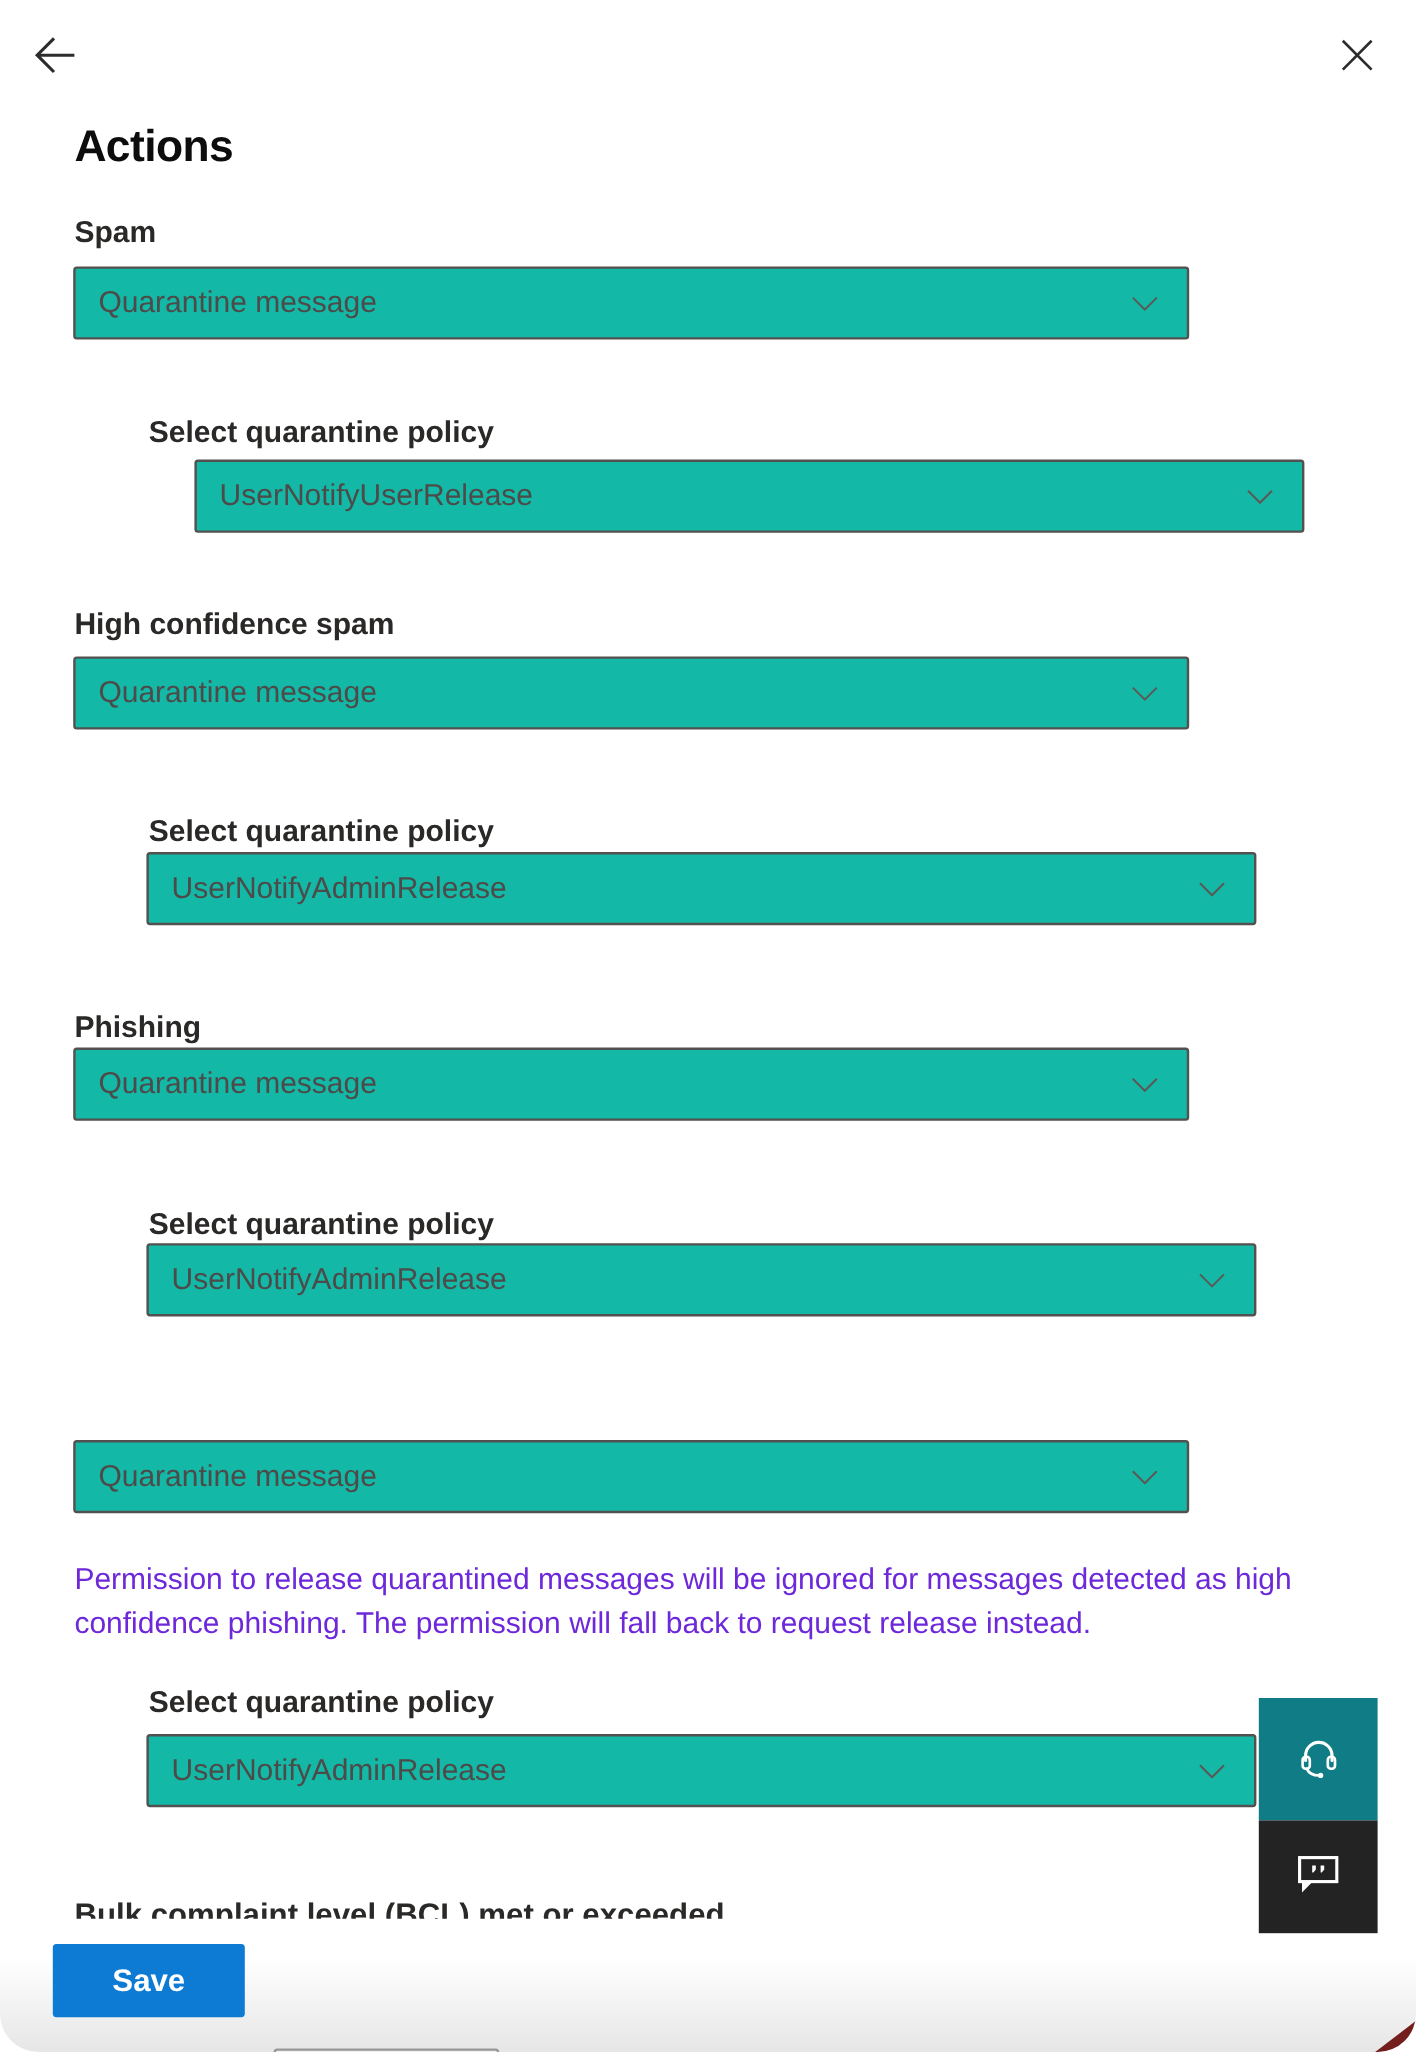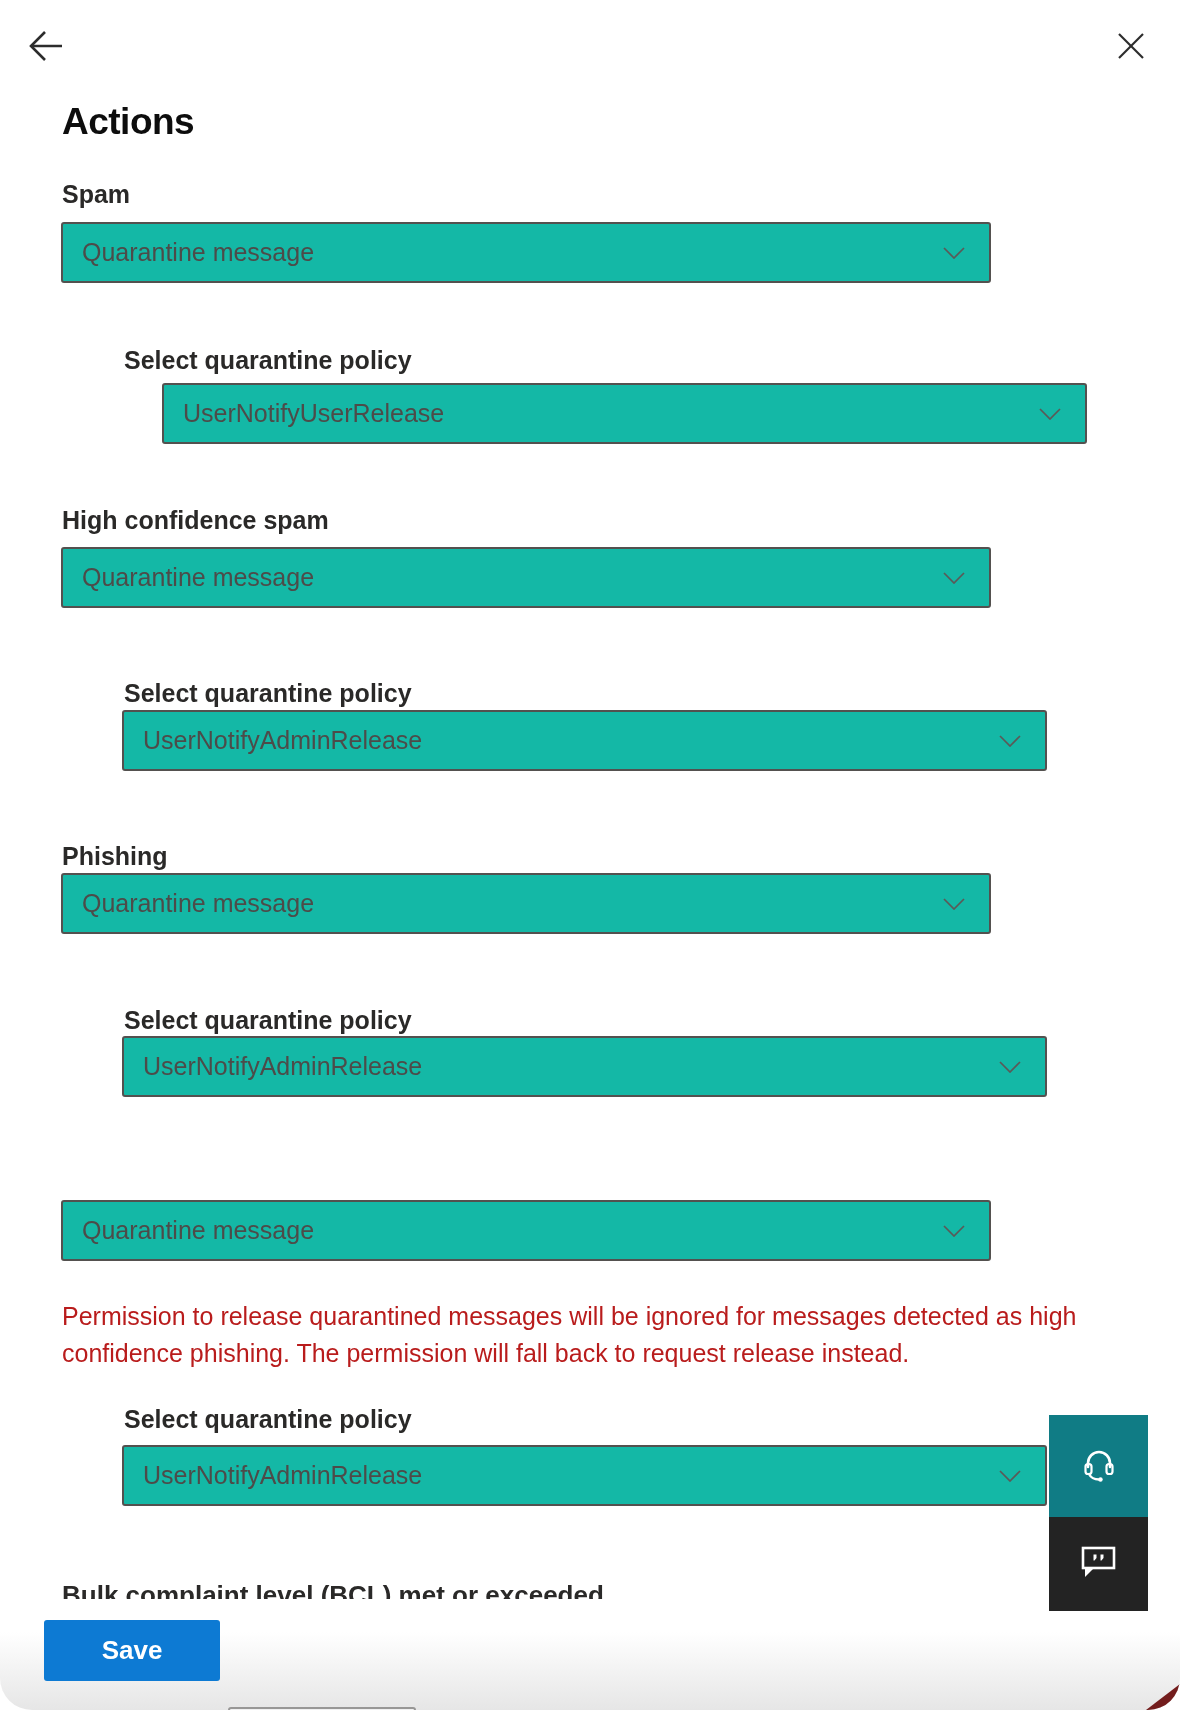--- a/index.html
+++ b/index.html
@@ -22,21 +22,21 @@
   .dd{
     height:61px;border:2px solid #53514f;border-radius:3px;background:#14b8a6;
     display:flex;align-items:center;box-sizing:border-box;cursor:pointer;
   }
   .dd-value{
     font-size:25px;color:#4d4b49;padding-left:19px;white-space:nowrap;
     flex:1 1 auto;
   }
   .dd-chevron{flex:0 0 auto;margin-right:24px;display:flex;align-items:center;}
   .note{
-    font-size:25px;line-height:37px;color:#b91c1c;font-weight:400;
+    font-size:25px;line-height:37px;color:#6d28d9;font-weight:400;
   }
   .clip-label{overflow:hidden;}
   .btn{
     border:none;border-radius:3px;font-size:26px;font-weight:600;cursor:pointer;
     font-family:inherit;display:flex;align-items:center;justify-content:center;
     box-sizing:border-box;
   }
   .btn-primary{background:#0d7ad3;color:#ffffff;}
   .btn-secondary{
     background:linear-gradient(180deg,#f0f0f0 0%,#e6e6e6 100%);
@@ -161,21 +161,21 @@
         </svg>
     </span>
   </div>
 
   <div class="clip-label abs" style="left:62px;top:1560px;width:910px;height:39px;">
     <div class="fld-label" style="font-size:26px;line-height:44px;margin-top:13px;">Bulk complaint level (BCL) met or exceeded</div>
   </div>
 
   <div class="bottom-fade abs" style="left:0;top:1632px;width:1180px;height:78px;"></div>
 
-  <button class="btn btn-primary abs" style="left:44px;top:1620px;width:176px;height:61px;">Save</button>
+  <button class="btn btn-primary abs" style="left:44px;top:1620px;width:160px;height:61px;">Save</button>
   <button class="btn btn-secondary abs" style="left:228px;top:1707px;width:188px;height:62px;">Cancel</button>
 
   <button class="widget widget-help abs" style="left:1049px;top:1415px;width:99px;height:102px;">
     <span style="display:block;">
       <svg width="34" height="36" viewBox="0 0 34 36">
         <path d="M6 20 v-4 a11 11 0 0 1 22 0 v4" fill="none" stroke="#ffffff" stroke-width="2.6" stroke-linecap="round"></path>
         <rect x="3.5" y="17" width="6" height="10" rx="2.6" fill="none" stroke="#ffffff" stroke-width="2.2"></rect>
         <rect x="24.5" y="17" width="6" height="10" rx="2.6" fill="none" stroke="#ffffff" stroke-width="2.2"></rect>
         <path d="M7 27 c2 4 6 5.5 10 5.5" fill="none" stroke="#ffffff" stroke-width="2.4" stroke-linecap="round"></path>
         <circle cx="18.5" cy="32.5" r="2.2" fill="#ffffff"></circle>

